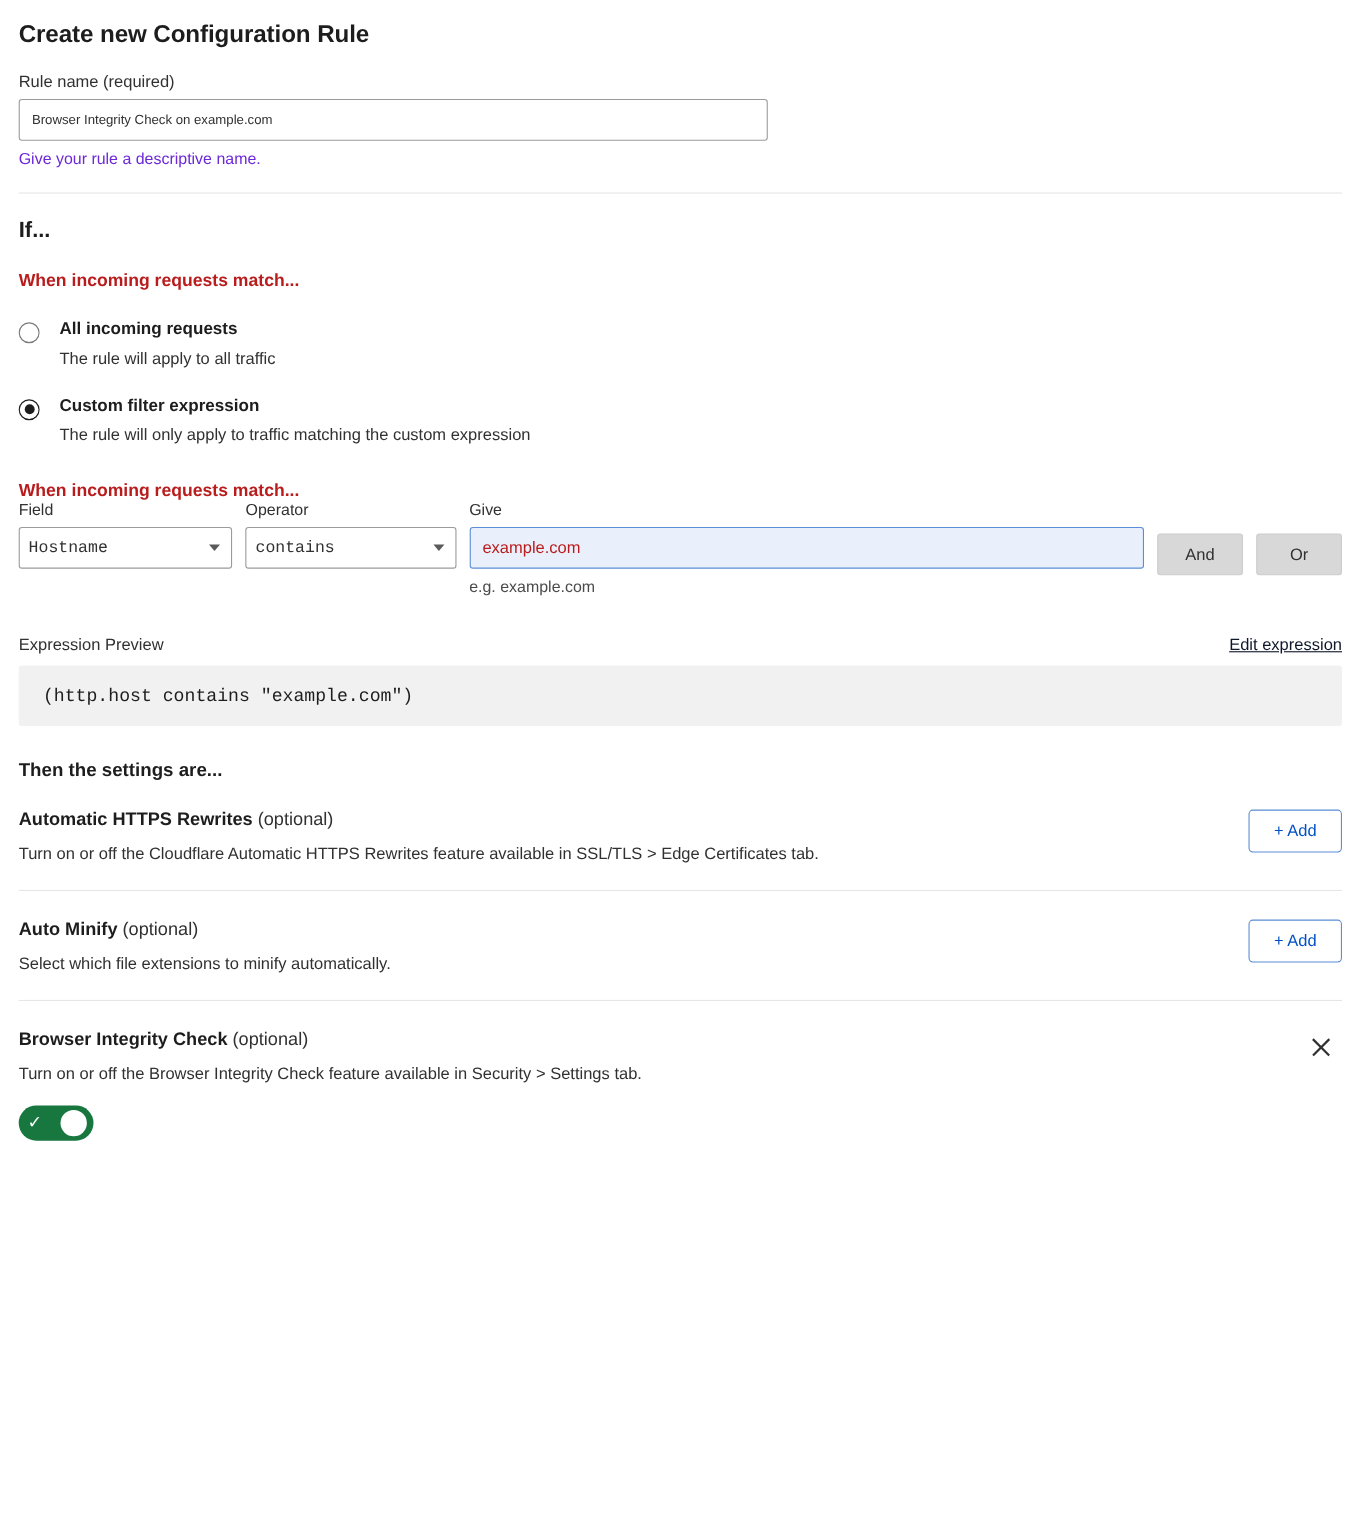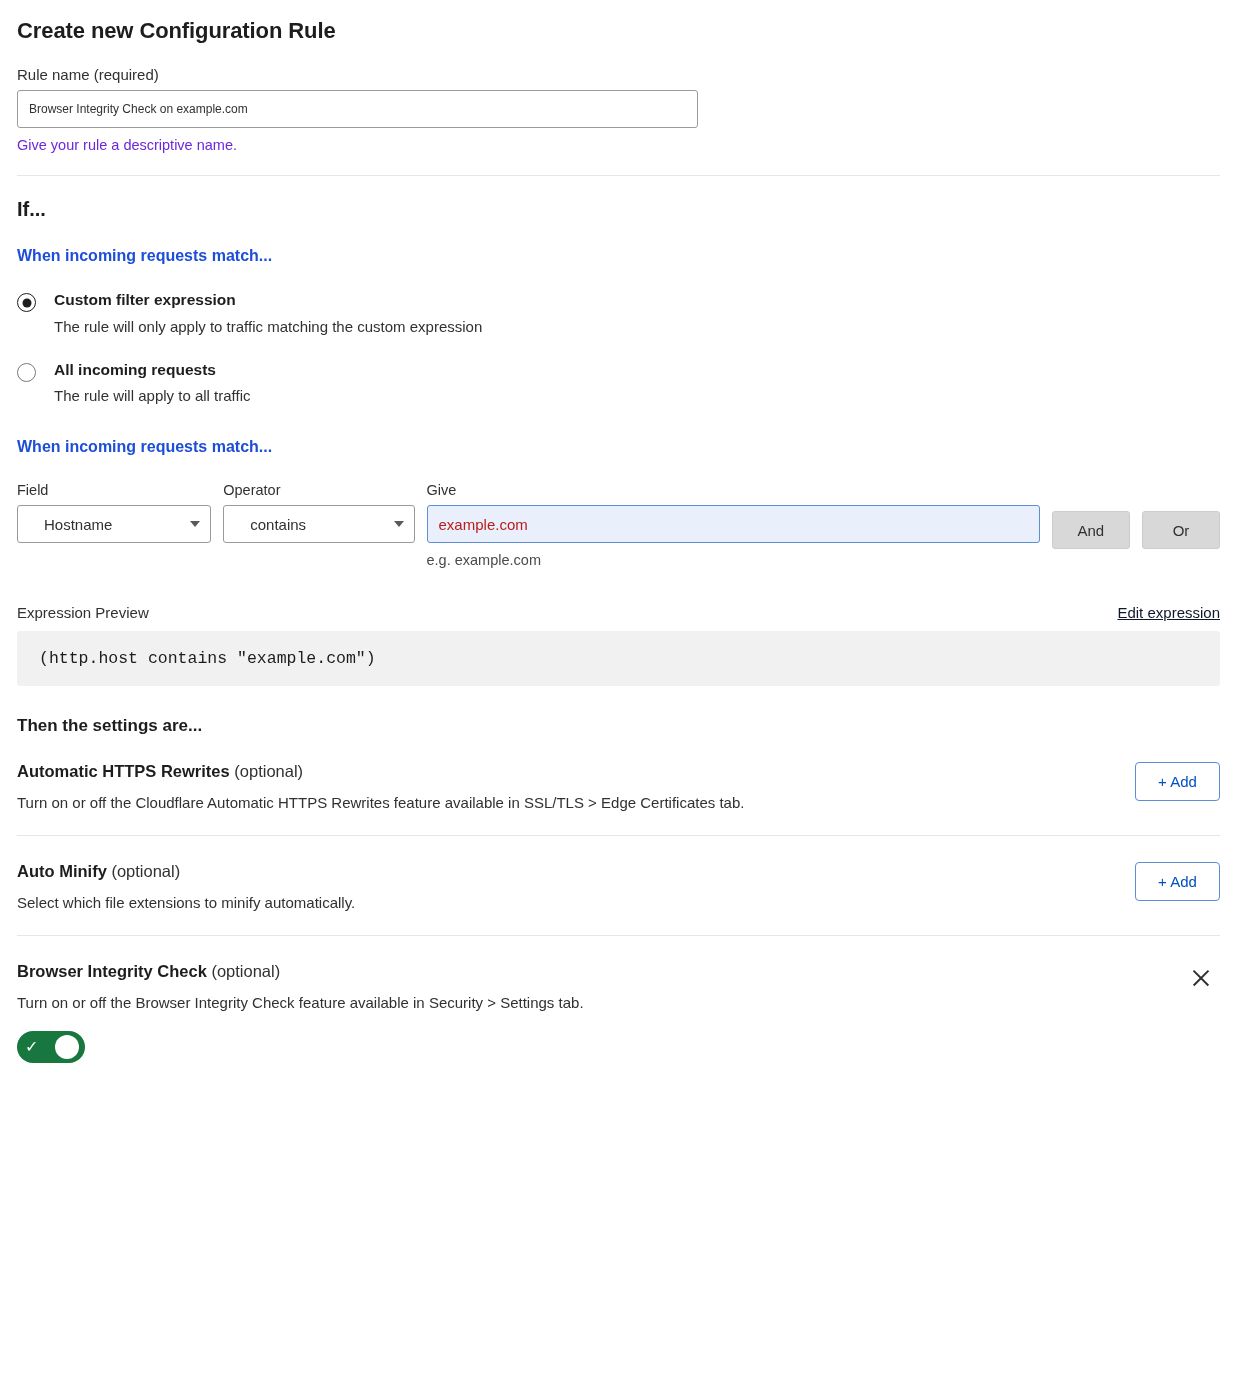--- a/index.html
+++ b/index.html
@@ -55,21 +55,21 @@
   }
   .section-heading {
     font-size: 20px;
     font-weight: bold;
     color: #1d1d1d;
     margin: 22px 0 0 0;
   }
   .sub-heading {
     font-size: 16px;
     font-weight: bold;
-    color: #1d4ed8;
+    color: #b91c1c;
     margin: 26px 0 0 0;
   }
   .radio-row {
     display: flex;
     align-items: flex-start;
     margin-top: 26px;
   }
   .radio {
     width: 19px;
     height: 19px;
@@ -103,21 +103,20 @@
     font-weight: bold;
     color: #1d1d1d;
     line-height: 1.2;
   }
   .radio-desc {
     font-size: 15px;
     color: #313131;
     margin-top: 8px;
   }
   .expr-builder {
-    margin-top: 26px;
   }
   .expr-row {
     display: flex;
     align-items: flex-start;
     gap: 12px;
   }
   .col-field { width: 197px; }
   .col-operator { width: 194px; }
   .col-value { width: 622px; }
   .col-label {
@@ -127,24 +126,25 @@
   }
   .select-box {
     position: relative;
     width: 100%;
     height: 38px;
     border: 1px solid #9b9b9b;
     border-radius: 3px;
     background: #fff;
     display: flex;
     align-items: center;
-    padding: 0 26px;
-    font-size: 15px;
-    color: #313131;
-    cursor: pointer;
+    padding: 0 8px;
+    font-size: 15px;
+    color: #313131;
+    cursor: pointer;
+    font-family: Liberation Mono, monospace;
   }
   .select-box .caret {
     position: absolute;
     right: 10px;
     top: 50%;
     transform: translateY(-50%);
     width: 0;
     height: 0;
     border-left: 5px solid transparent;
     border-right: 5px solid transparent;
@@ -304,32 +304,32 @@
   <div class="field-label">Rule name (required)</div>
   <input class="text-input" type="text" value="Browser Integrity Check on example.com" style="">
   <div class="help-text">Give your rule a descriptive name.</div>
 
   <hr class="divider">
 
   <h2 class="section-heading">If...</h2>
   <h3 class="sub-heading">When incoming requests match...</h3>
 
   <div class="radio-row">
+    <span class="radio"></span>
+    <div class="radio-texts">
+      <div class="radio-title">All incoming requests</div>
+      <div class="radio-desc">The rule will apply to all traffic</div>
+    </div>
+  </div>
+
+  <div class="radio-row">
     <span class="radio checked"></span>
     <div class="radio-texts">
       <div class="radio-title">Custom filter expression</div>
       <div class="radio-desc">The rule will only apply to traffic matching the custom expression</div>
-    </div>
-  </div>
-
-  <div class="radio-row">
-    <span class="radio"></span>
-    <div class="radio-texts">
-      <div class="radio-title">All incoming requests</div>
-      <div class="radio-desc">The rule will apply to all traffic</div>
     </div>
   </div>
 
   <h3 class="sub-heading" style="margin-top:34px">When incoming requests match...</h3>
 
   <div class="expr-builder">
     <div class="expr-row">
       <div class="col-field">
         <div class="col-label">Field</div>
         <div class="select-box">

